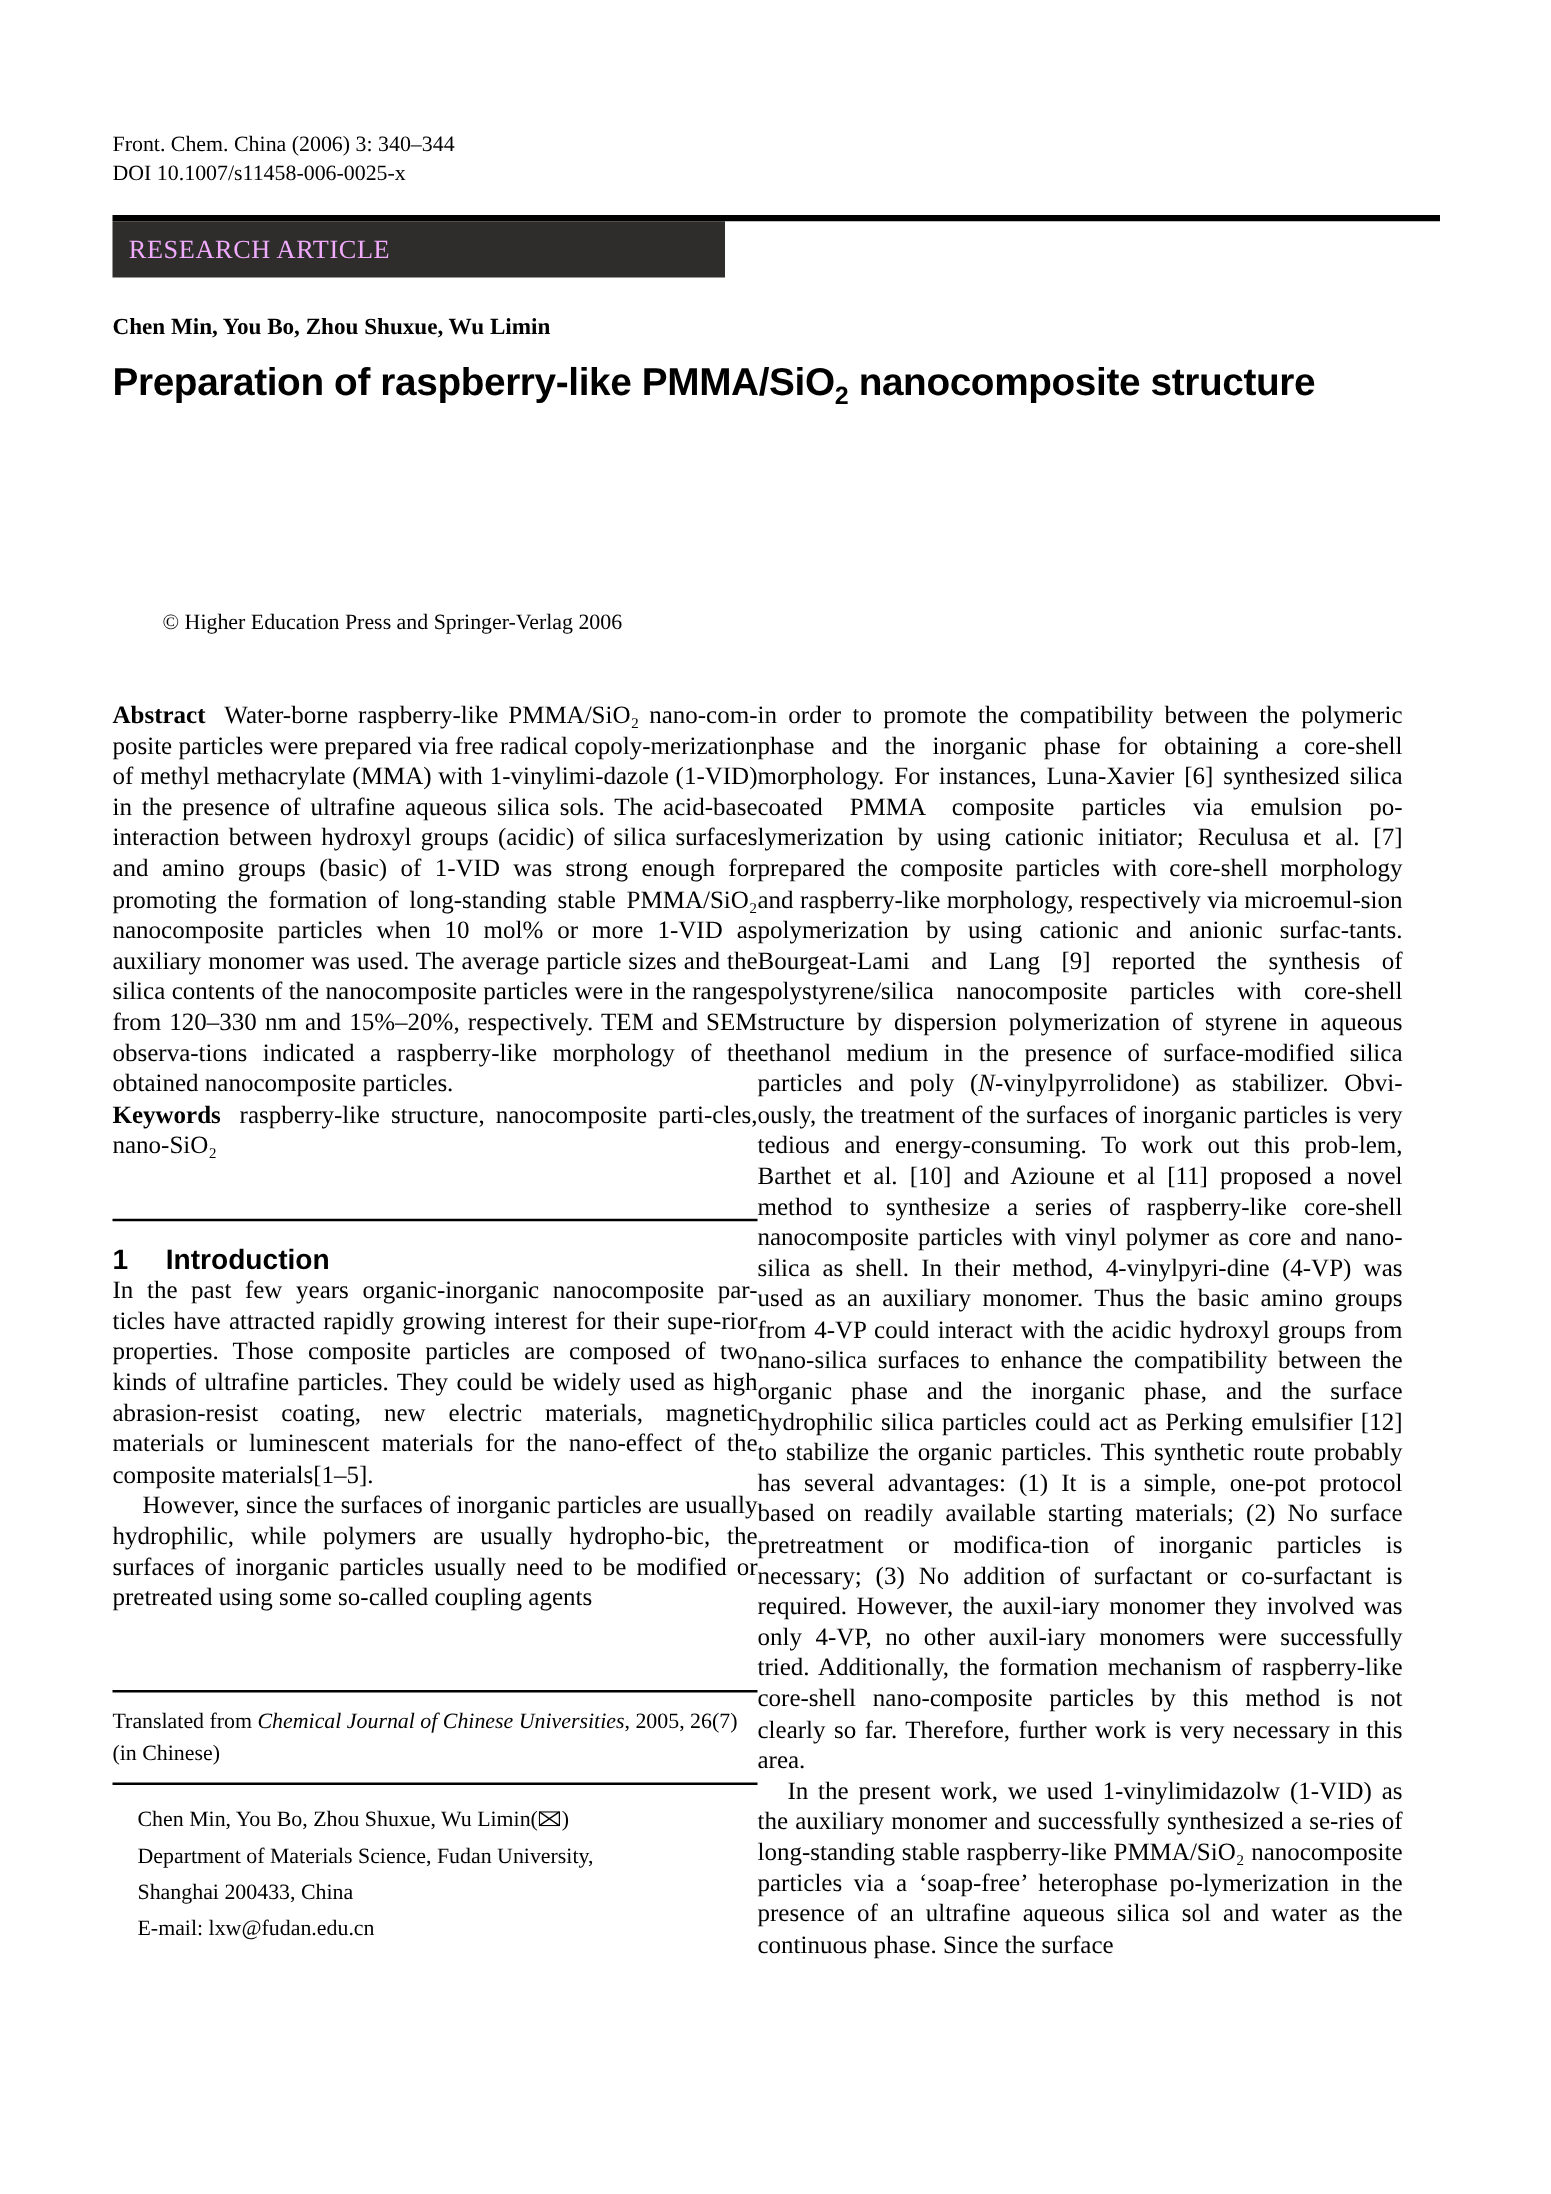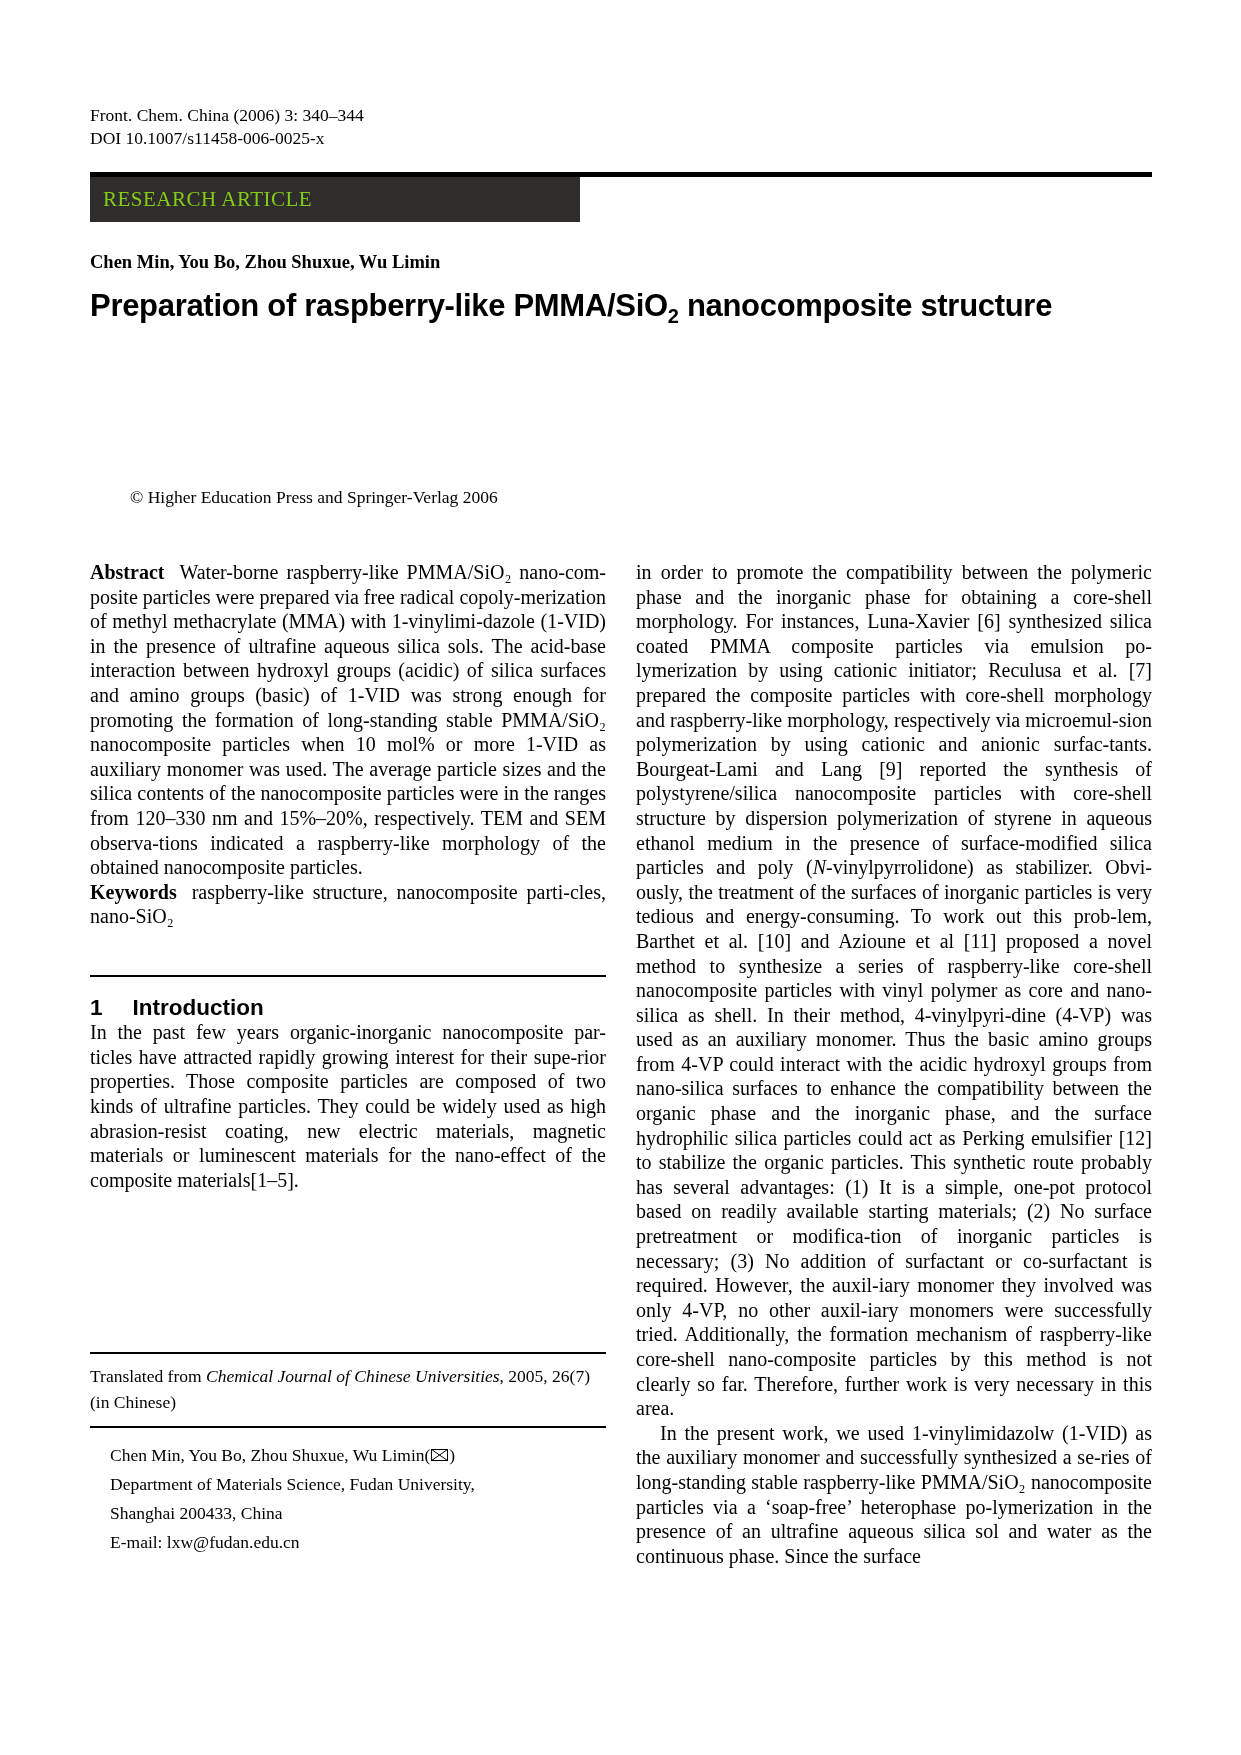--- a/index.html
+++ b/index.html
@@ -5,32 +5,32 @@
   html,body { margin:0; padding:0; background:#ffffff; }
   .page {
     position:relative; width:1241px; height:1755px; background:#ffffff;
     font-family:"Liberation Serif","DejaVu Serif",serif; color:#000;
     overflow:hidden;
   }
   .header { position:absolute; top:104px; left:90px; font-size:17.5px; line-height:23px; }
   .banner-rule { position:absolute; top:172px; left:90px; width:1062px; height:5px; background:#000; }
   .banner-box {
     position:absolute; top:177px; left:90px; width:490px; height:45px;
-    background:#2e2d2b; color:#84cc16; font-size:21px; letter-spacing:0.5px;
+    background:#2e2d2b; color:#f0abfc; font-size:21px; letter-spacing:0.5px;
     display:flex; align-items:center; padding-left:13px; box-sizing:border-box;
   }
   .authors { position:absolute; top:252px; left:90px; font-size:18.5px; font-weight:bold; }
   .title {
     position:absolute; top:288px; left:90px; width:1060px;
     font-family:"Liberation Sans","DejaVu Sans",sans-serif;
     font-size:31px; font-weight:bold; letter-spacing:-0.3px;
   }
   .title sub { font-size:20px; line-height:0; }
   .copyright { position:absolute; top:487px; left:90px; font-size:17.5px;margin-left:40px; }
-  .columns { position:absolute; top:560px; left:90px; width:1062px; display:flex; gap:30px; }
+  .columns { position:absolute; top:560px; left:90px; width:1062px; display:flex; }
   .col { width:516px; font-size:20px; line-height:24.6px; text-align:justify; }
   .col p { margin:0; }
   .left-col { position:relative; height:1015px; }
   .para-label { font-weight:bold; margin-right:15px; }
   .keywords { margin-top:25px; }
   .section-rule { height:2px; background:#000; margin-top:46px; }
   .section-heading {
     text-align:left;
     font-family:"Liberation Sans","DejaVu Sans",sans-serif;
     font-weight:bold; font-size:22.5px;
@@ -77,20 +77,21 @@
       <p class="keywords">
         <span class="para-label">Keywords</span><span>raspberry-like structure, nanocomposite parti-cles, nano-SiO₂</span>
       </p>
 
       <div class="section-rule"></div>
       <h2 class="section-heading" style="margin-bottom:0;">
         <span class="sec-num">1</span><span>Introduction</span>
       </h2>
 
       <p class="intro-p1">In the past few years organic-inorganic nanocomposite par-ticles have attracted rapidly growing interest for their supe-rior properties. Those composite particles are composed of two kinds of ultrafine particles. They could be widely used as high abrasion-resist coating, new electric materials, magnetic materials or luminescent materials for the nano-effect of the composite materials[1–5].</p>
+      <p class="indent">However, since the surfaces of inorganic particles are usually hydrophilic, while polymers are usually hydropho-bic, the surfaces of inorganic particles usually need to be modified or pretreated using some so-called coupling agents</p>
 
       <div class="footnote">
         <div class="fn-rule"></div>
         <div class="translated">
           <span>Translated from </span><span class="italic">Chemical Journal of Chinese Universities</span><span>, 2005, 26(7)</span><br>
           <span>(in Chinese)</span>
         </div>
         <div class="fn-rule"></div>
         <div class="correspondence">
           <span>Chen Min, You Bo, Zhou Shuxue, Wu Limin(</span><span class="envelope"><svg width="17" height="12" viewBox="0 0 17 12">

